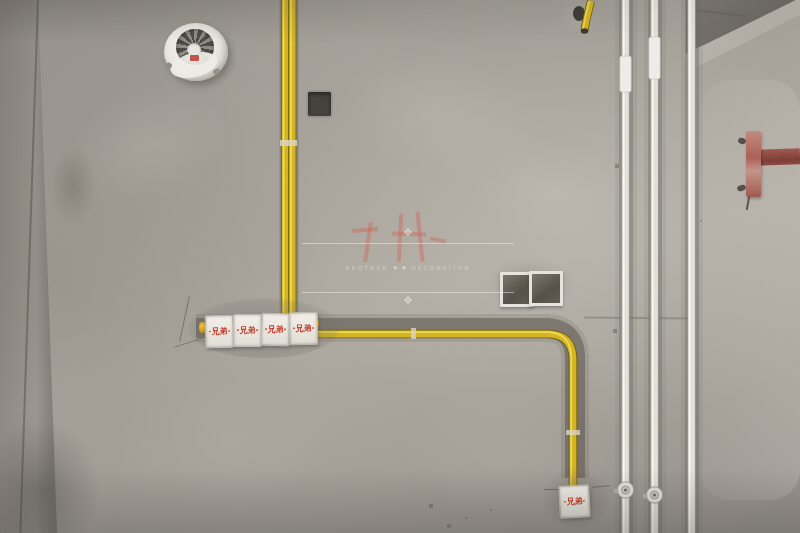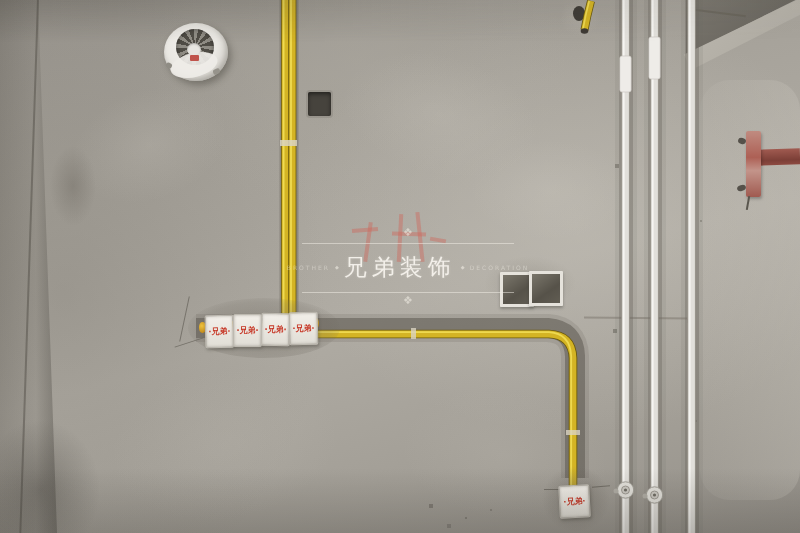--- a/index.html
+++ b/index.html
@@ -196,21 +196,20 @@
     <div class="abs logo-stroke" style="left:56px;top:24px;width:26px;height:4px;transform:rotate(-4deg)"></div>
     <div class="abs logo-stroke" style="left:102px;top:10px;width:4px;height:48px;transform:rotate(3deg)"></div>
     <div class="abs logo-stroke" style="left:122px;top:8px;width:4px;height:50px;transform:rotate(-6deg)"></div>
     <div class="abs logo-stroke" style="left:96px;top:28px;width:34px;height:4px;transform:rotate(2deg)"></div>
     <div class="abs logo-stroke" style="left:134px;top:34px;width:16px;height:4px;transform:rotate(10deg)"></div>
     <div class="abs wm" style="left:0;right:0;top:22px;text-align:center;font-size:11px">❖</div>
     <div class="abs wm-line" style="left:6px;right:6px;top:39px"></div>
     <div class="abs" style="left:0;right:0;top:44px;height:38px;display:flex;align-items:center;justify-content:center;gap:5px">
       <span class="wm" style="font-size:6px;letter-spacing:2px;opacity:0.75">BROTHER</span>
       <span class="wm" style="font-size:5px">◆</span>
-      <span class="wm" style="font-size:23px;letter-spacing:5px;color:rgba(248,245,239,0.9);text-shadow:0 0 3px rgba(250,248,240,0.3);white-space:nowrap">兄弟装饰</span>
       <span class="wm" style="font-size:5px">◆</span>
       <span class="wm" style="font-size:6px;letter-spacing:2px;opacity:0.75">DECORATION</span>
     </div>
     <div class="abs wm-line" style="left:6px;right:6px;top:88px"></div>
     <div class="abs wm" style="left:0;right:0;top:90px;text-align:center;font-size:11px">❖</div>
   </div>
 
 </div>
 
 </body></html>

